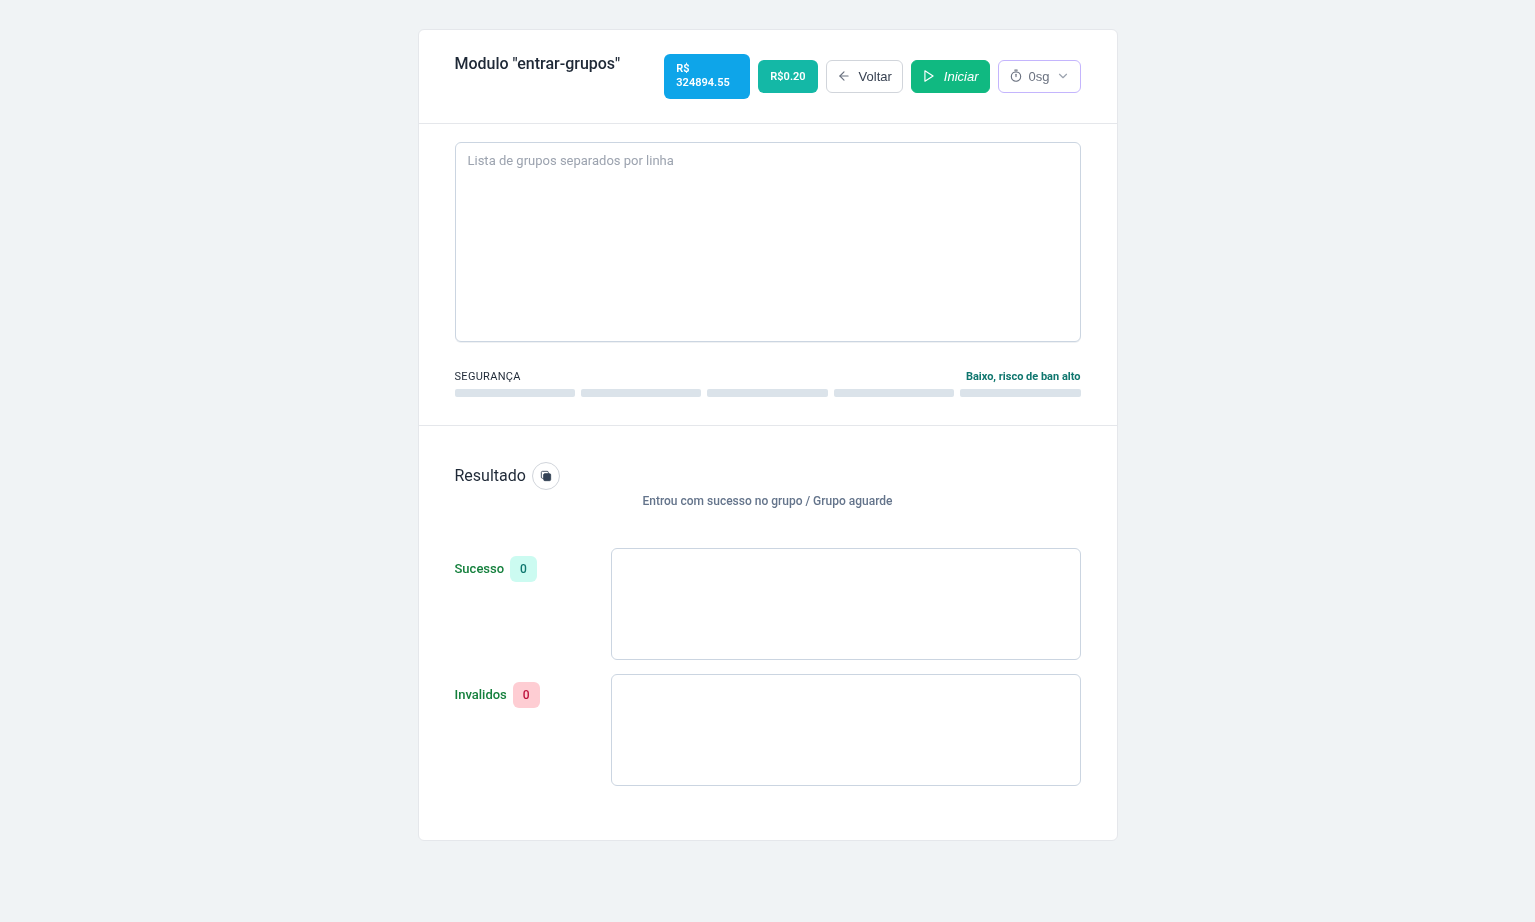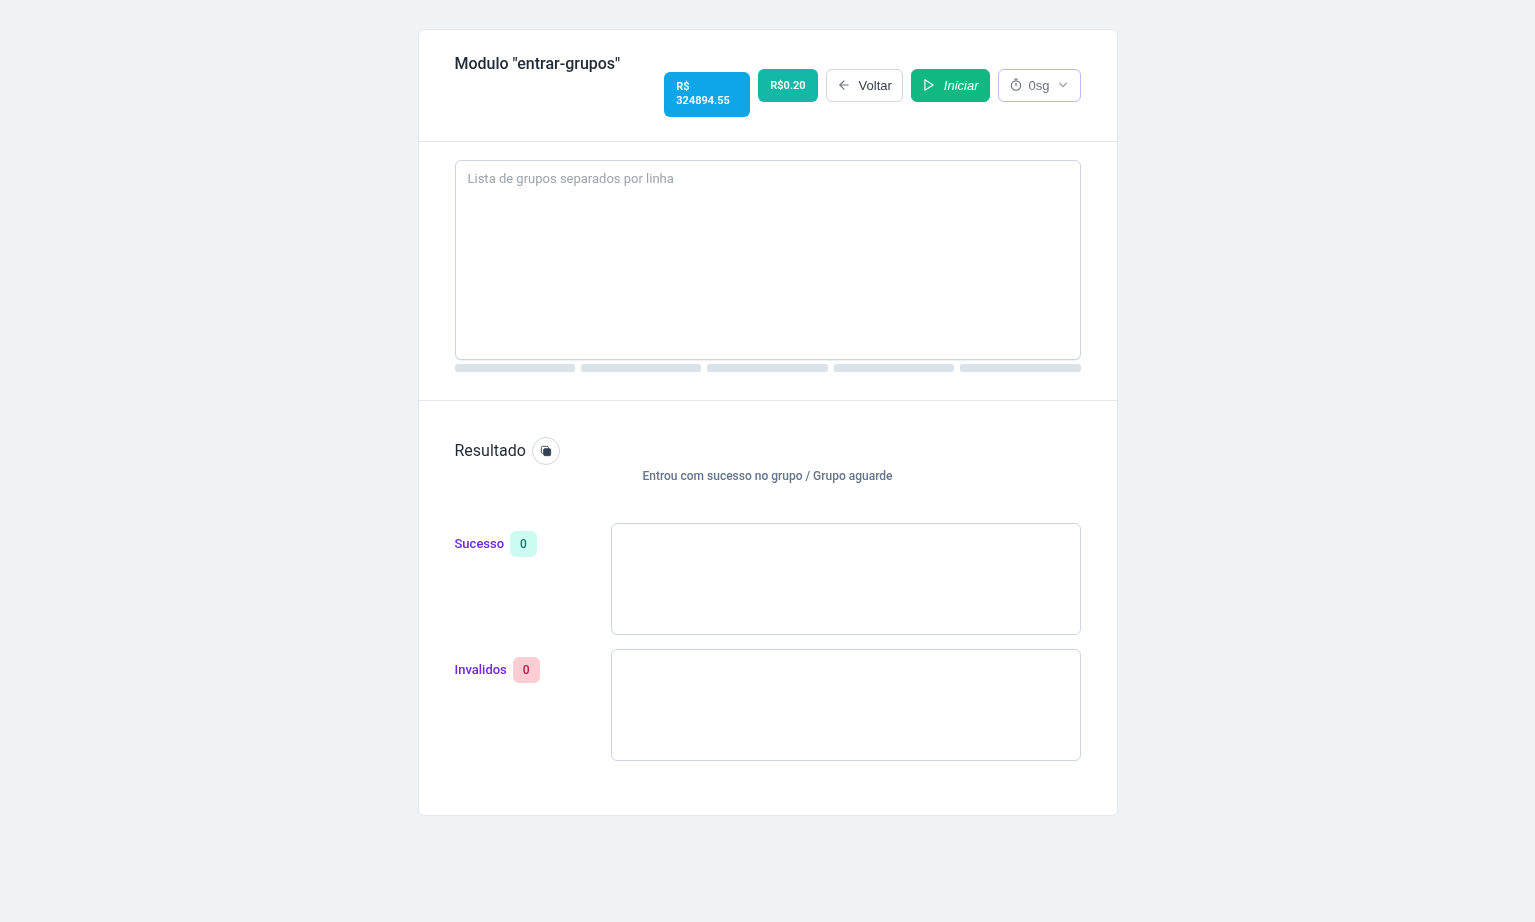--- a/index.html
+++ b/index.html
@@ -44,21 +44,20 @@
     }
     .badge-balance {
       background: #0ea5e9;
       color: #fff;
       font-size: 11px;
       font-weight: 600;
       padding: 8px 12px;
       border-radius: 6px;
       line-height: 1.3;
       max-width: 86px;
-      margin-top: 18px;
     }
     .badge-price {
       background: #14b8a6;
       color: #fff;
       font-size: 11px;
       font-weight: 600;
       padding: 10px 12px;
       border-radius: 6px;
       white-space: nowrap;
     }
@@ -178,21 +177,21 @@
     }
     .result-left {
       width: 144px;
       display: flex;
       align-items: center;
       gap: 6px;
       padding-top: 8px;
     }
     .result-label {
       font-size: 13px;
-      color: #6d28d9;
+      color: #15803d;
       font-weight: 500;
     }
     .count-badge {
       padding: 6px 10px;
       border-radius: 6px;
       font-size: 12px;
       font-weight: 500;
     }
     .count-success { background: #ccfbf1; color: #0f766e; }
     .count-invalid { background: #fecdd3; color: #be123c; }
@@ -248,20 +247,24 @@
           <svg viewBox="0 0 24 24" fill="none" stroke="#9ca3af" stroke-width="2" stroke-linecap="round" stroke-linejoin="round">
               <polyline points="6 9 12 15 18 9"></polyline>
             </svg>
         </span>
       </button>
     </div>
   </div>
 
   <div class="body-section">
     <textarea class="textarea" placeholder="Lista de grupos separados por linha" style=""></textarea>
+    <div class="security-row">
+      <div class="security-label">SEGURANÇA</div>
+      <div class="security-value">Baixo, risco de ban alto</div>
+    </div>
     <div class="segments">
       <div></div>
       <div></div>
       <div></div>
       <div></div>
       <div></div>
     </div>
   </div>
 
   <div class="result-section">

